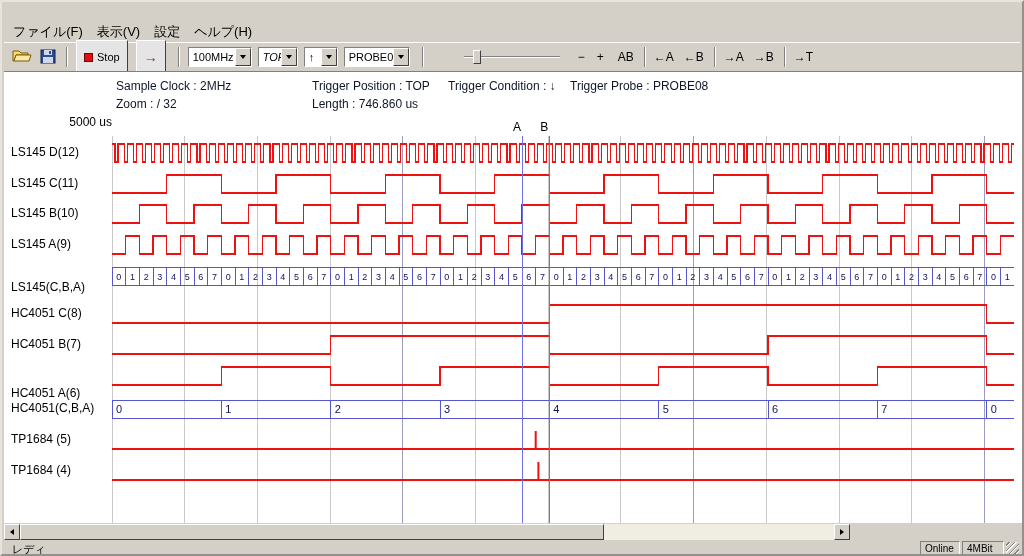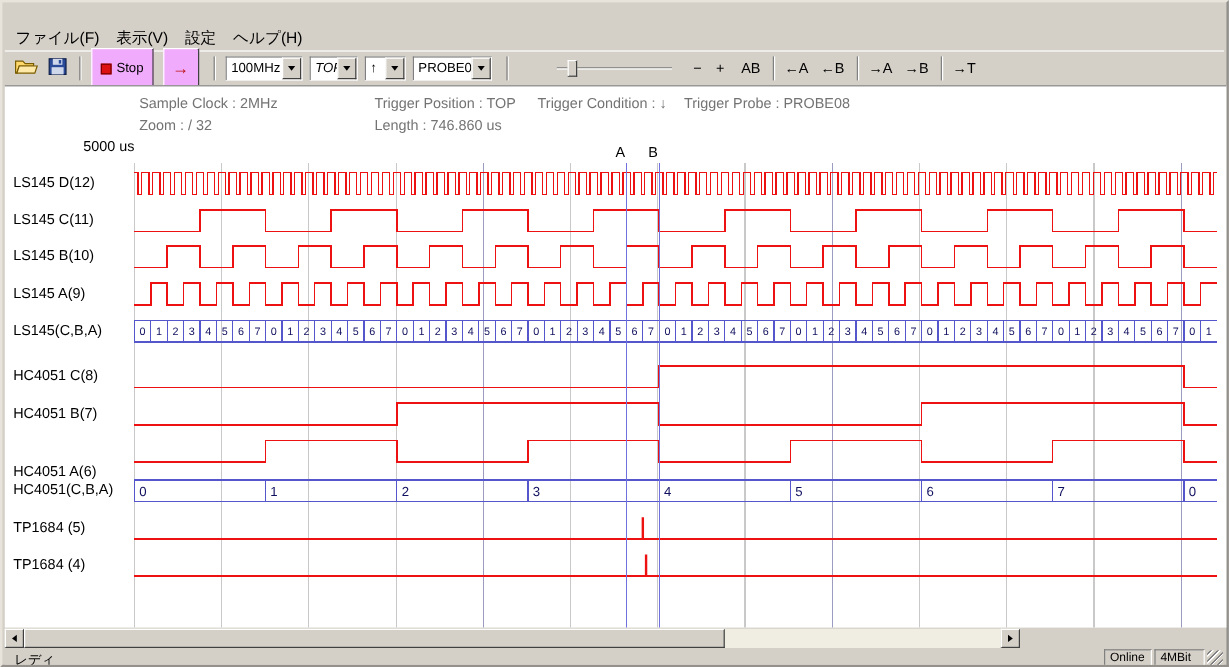--- a/index.html
+++ b/index.html
@@ -17,35 +17,35 @@
   .max-glyph{width:8px;height:7px;border:1px solid #000;border-top-width:2px;}
   .close-glyph{font-size:11px;font-weight:bold;line-height:1;color:#000;}
 
   
   .menubar{position:absolute;left:2px;top:20px;right:2px;height:20px;display:flex;align-items:center;font-size:13px;padding-left:2px;}
   .menu-item{padding:3px 7px;}
 
   
   .toolbar{position:absolute;left:2px;top:40px;right:2px;height:29px;display:flex;align-items:center;border-top:1px solid #fff;padding-left:8px;font-size:11px;}
   .tsep{width:2px;height:20px;border-left:1px solid #808080;border-right:1px solid #fff;flex:none;}
-  .raisedbtn{height:34px;background:#f0abfc;border:1px solid;border-color:#fff #404040 #404040 #fff;display:flex;align-items:center;gap:4px;padding:0 7px;font-size:11px;flex:none;}
+  .raisedbtn{height:34px;background:#e5e5e5;border:1px solid;border-color:#fff #404040 #404040 #fff;display:flex;align-items:center;gap:4px;padding:0 7px;font-size:11px;flex:none;}
   .stop-square{width:9px;height:9px;background:#dd1111;border:1px solid #7a0000;}
   .run-arrow{color:#bb1111;font-weight:bold;font-size:14px;line-height:1;}
   .combo{height:20px;background:#fff;border:1px solid;border-color:#808080 #fff #fff #808080;display:flex;align-items:stretch;flex:none;}
   .combo-txt{flex:1;font-size:11px;padding:3px 2px 0 4px;white-space:nowrap;overflow:hidden;}
   .combo-btn{width:16px;background:#d4d0c8;border:1px solid;border-color:#fff #404040 #404040 #fff;display:flex;align-items:center;justify-content:center;flex:none;}
   .arrow-down{width:0;height:0;border-left:3px solid transparent;border-right:3px solid transparent;border-top:4px solid #000;}
   .slider{position:relative;width:96px;height:20px;flex:none;}
   .slider-track{position:absolute;left:0;right:0;top:9px;height:2px;border-top:1px solid #808080;border-bottom:1px solid #fff;}
   .slider-thumb{position:absolute;left:9px;top:3px;width:8px;height:14px;background:#d4d0c8;border:1px solid;border-color:#fff #404040 #404040 #fff;}
   .tbtn{padding:2px 4px;font-size:12px;color:#000;flex:none;white-space:nowrap;}
 
   
   .content{position:absolute;left:2px;top:69px;width:1020px;height:452px;background:#fff;border-top:1px solid #808080;overflow:hidden;}
-  .inf{position:absolute;font-size:12px;color:#737373;white-space:nowrap;}
+  .inf{position:absolute;font-size:12px;color:#0f172a;white-space:nowrap;}
   .timescale{position:absolute;left:38px;top:43px;width:70px;font-size:12px;text-align:right;white-space:nowrap;}
   #wave-svg{position:absolute;left:0;top:41px;}
   .ch-label{position:absolute;left:7px;font-size:12px;color:#000;white-space:nowrap;}
   #wave-svg text{font-family:"Liberation Sans","DejaVu Sans",sans-serif;}
 
   
   .hscroll{position:absolute;left:2px;top:522px;width:846px;height:16px;background:#f0eee2;}
   .sbtn{position:absolute;top:0;width:16px;height:16px;background:#d4d0c8;border:1px solid;border-color:#fff #404040 #404040 #fff;display:flex;align-items:center;justify-content:center;}
   .sbtn.left{left:0;}
   .sbtn.right{right:0;}
@@ -146,21 +146,21 @@
     <span class="inf" style="left:444px;top:7px;">Trigger Condition : ↓</span>
     <span class="inf" style="left:566px;top:7px;">Trigger Probe : PROBE08</span>
     <span class="inf" style="left:112px;top:25px;">Zoom : /  32</span>
     <span class="inf" style="left:308px;top:25px;">Length : 746.860 us</span>
     <div class="timescale">5000 us</div>
     <div id="channel-labels">
         <div class="ch-label" style="top: 73px;">LS145 D(12)</div>
         <div class="ch-label" style="top: 104px;">LS145 C(11)</div>
         <div class="ch-label" style="top: 134px;">LS145 B(10)</div>
         <div class="ch-label" style="top: 165px;">LS145 A(9)</div>
-        <div class="ch-label" style="top: 196px;">LS145(C,B,A)</div>
+        <div class="ch-label" style="top: 208px;">LS145(C,B,A)</div>
         <div class="ch-label" style="top: 234px;">HC4051 C(8)</div>
         <div class="ch-label" style="top: 265px;">HC4051 B(7)</div>
         <div class="ch-label" style="top: 296px; margin-top: 18px;">HC4051 A(6)</div>
         <div class="ch-label" style="top: 329px;">HC4051(C,B,A)</div>
         <div class="ch-label" style="top: 360px;">TP1684 (5)</div>
         <div class="ch-label" style="top: 391px;">TP1684 (4)</div>
       </div>
     <svg id="wave-svg" width="1024" height="411">
         <g>
           <line x1="108.0" y1="23" x2="108.0" y2="410" stroke="#c9c9c9" stroke-width="1" shape-rendering="crispEdges"></line>

